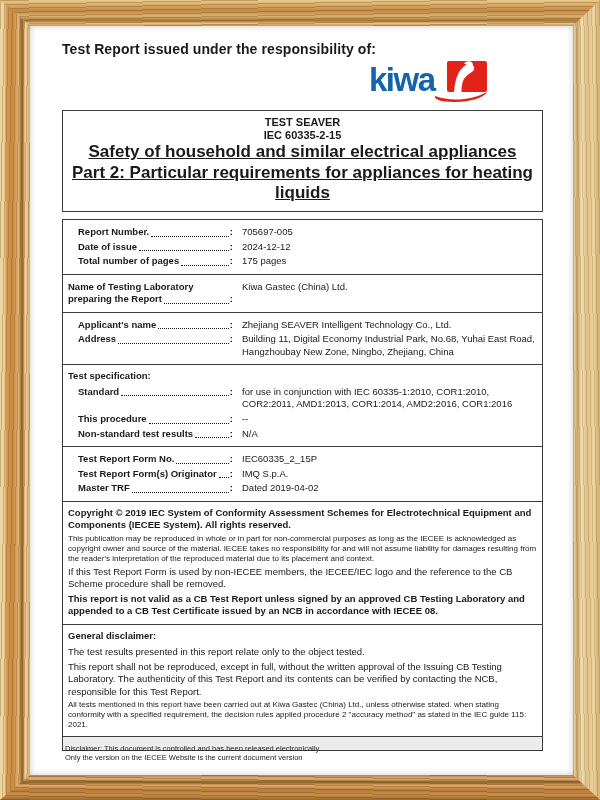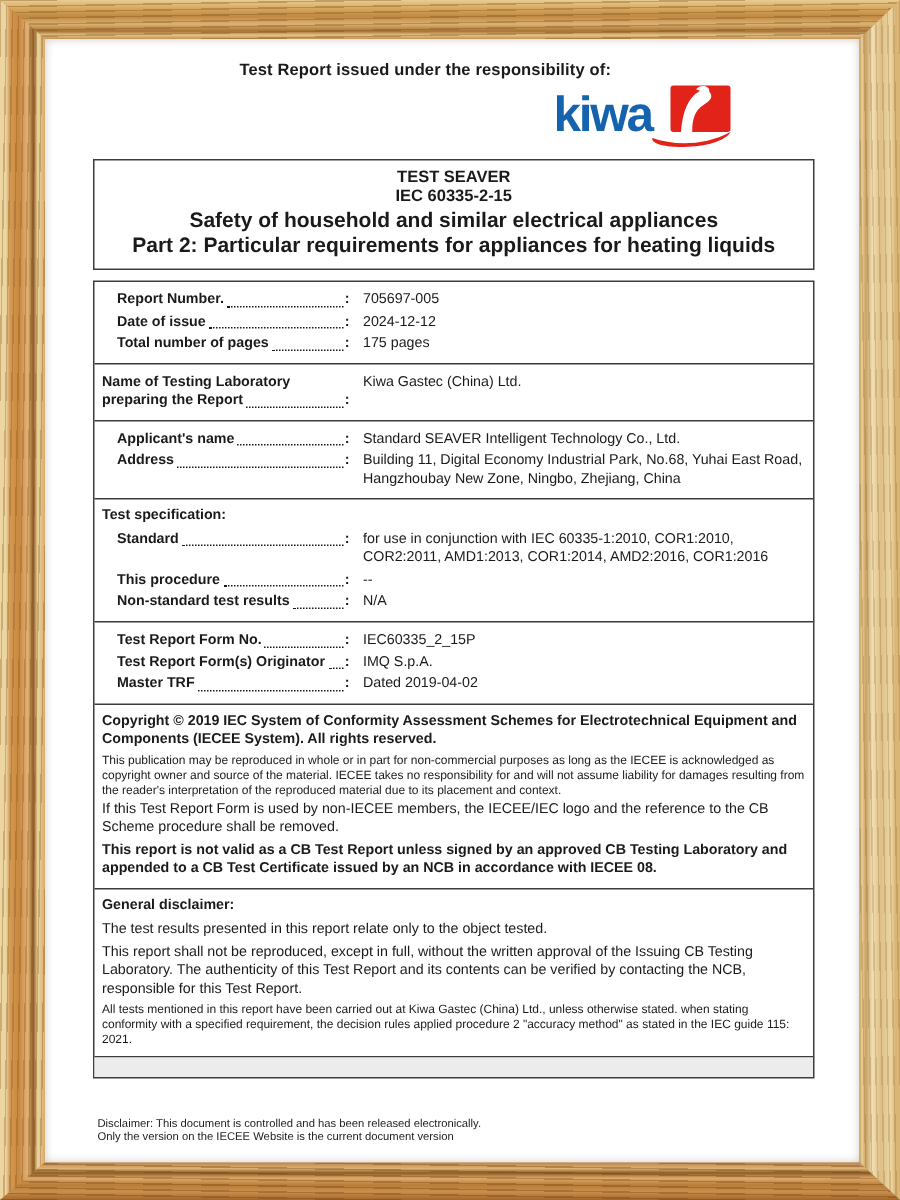--- a/index.html
+++ b/index.html
@@ -43,33 +43,33 @@
   .document {
     position:absolute; z-index:1;
     top:26px; left:30px; right:27px; bottom:25px;
     background:#fff;
     box-shadow: inset 0 0 6px rgba(60,40,10,.25);
     padding-top:15px;
   }
   .content { margin:0 30px 0 32px; }
 
   .issued-line {
-    text-align:center; padding-right:38px;
-    font-size:11px; font-weight:bold; letter-spacing:.1px;
+    text-align:left; padding-right:38px;
+    font-size:14px; font-weight:bold; letter-spacing:.1px;
   }
   .logo-wrap { text-align:right; padding-right:50px; margin-top:3px; height:42px; }
 
   .title-box {
     margin-top:8px;
     border:1px solid #3c3c3c;
     text-align:center;
     padding:5px 4px 7px 4px;
   }
   .title-box .t-small { font-size:11px; font-weight:bold; line-height:1.18; }
-  .title-box .t-big { font-size:14px; font-weight:bold; line-height:1.22; }
+  .title-box .t-big { font-size:17px; font-weight:bold; line-height:1.22;text-decoration:underline; }
 
   .report-table {
     margin-top:7px;
     border:1px solid #3c3c3c;
     font-size:9.5px; line-height:1.32;
   }
   .section { border-bottom:1px solid #3c3c3c; padding:4px 5px; }
   .section:last-child { border-bottom:none; }
   .section.empty-row { background:#ececec; height:13px; padding:0; }
 
@@ -168,21 +168,21 @@
           </div>
         </div>
 
         <div class="section">
           <div class="row">
             <div class="label-col">
                 <span class="lbl">Applicant's name</span>
                 <span class="leader"></span>
                 <span class="colon">:</span>
               </div>
-            <div class="value-col">Standard SEAVER Intelligent Technology Co., Ltd.</div>
+            <div class="value-col">Zhejiang SEAVER Intelligent Technology Co., Ltd.</div>
           </div>
           <div class="row">
             <div class="label-col">
                 <span class="lbl">Address</span>
                 <span class="leader"></span>
                 <span class="colon">:</span>
               </div>
             <div class="value-col">Building 11, Digital Economy Industrial Park, No.68, Yuhai East Road, Hangzhoubay New Zone, Ningbo, Zhejiang, China</div>
           </div>
         </div>

